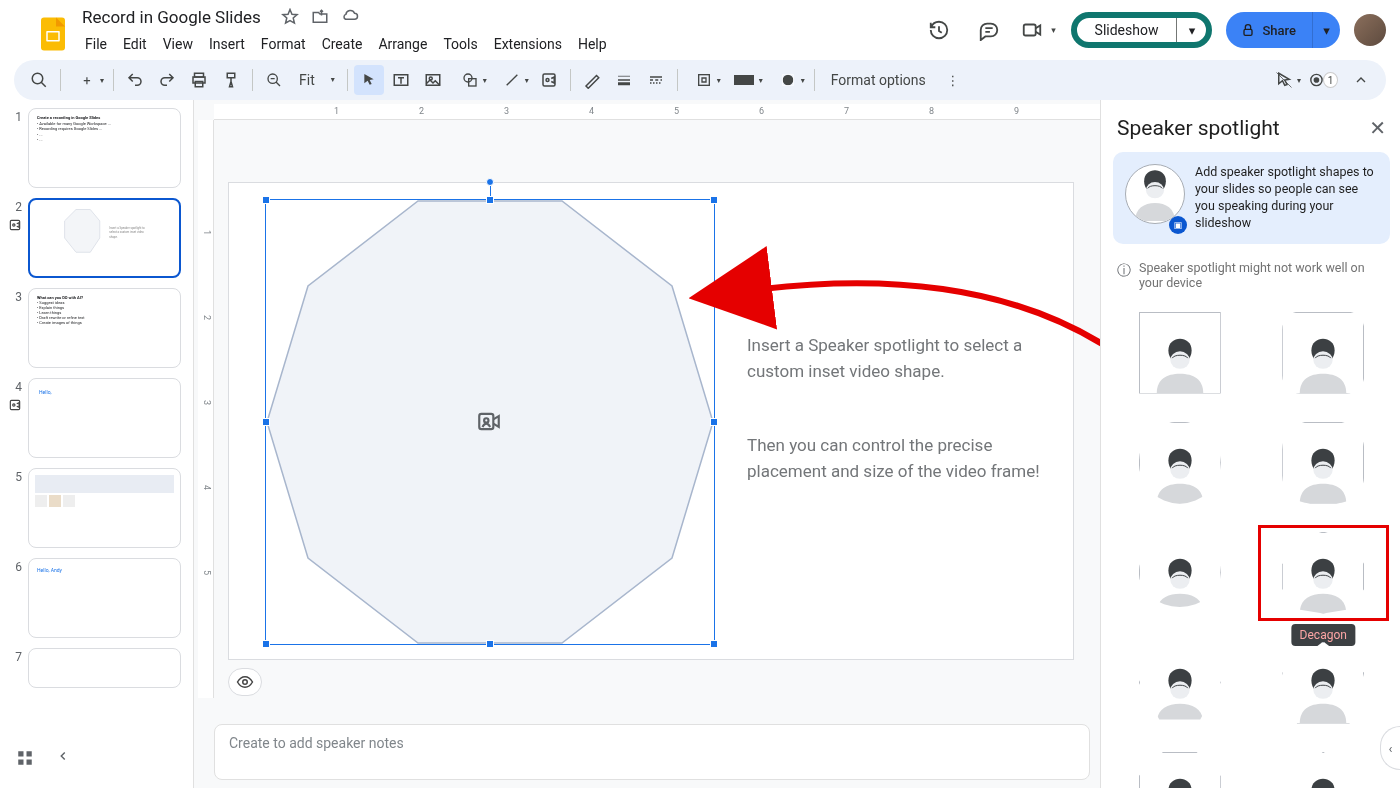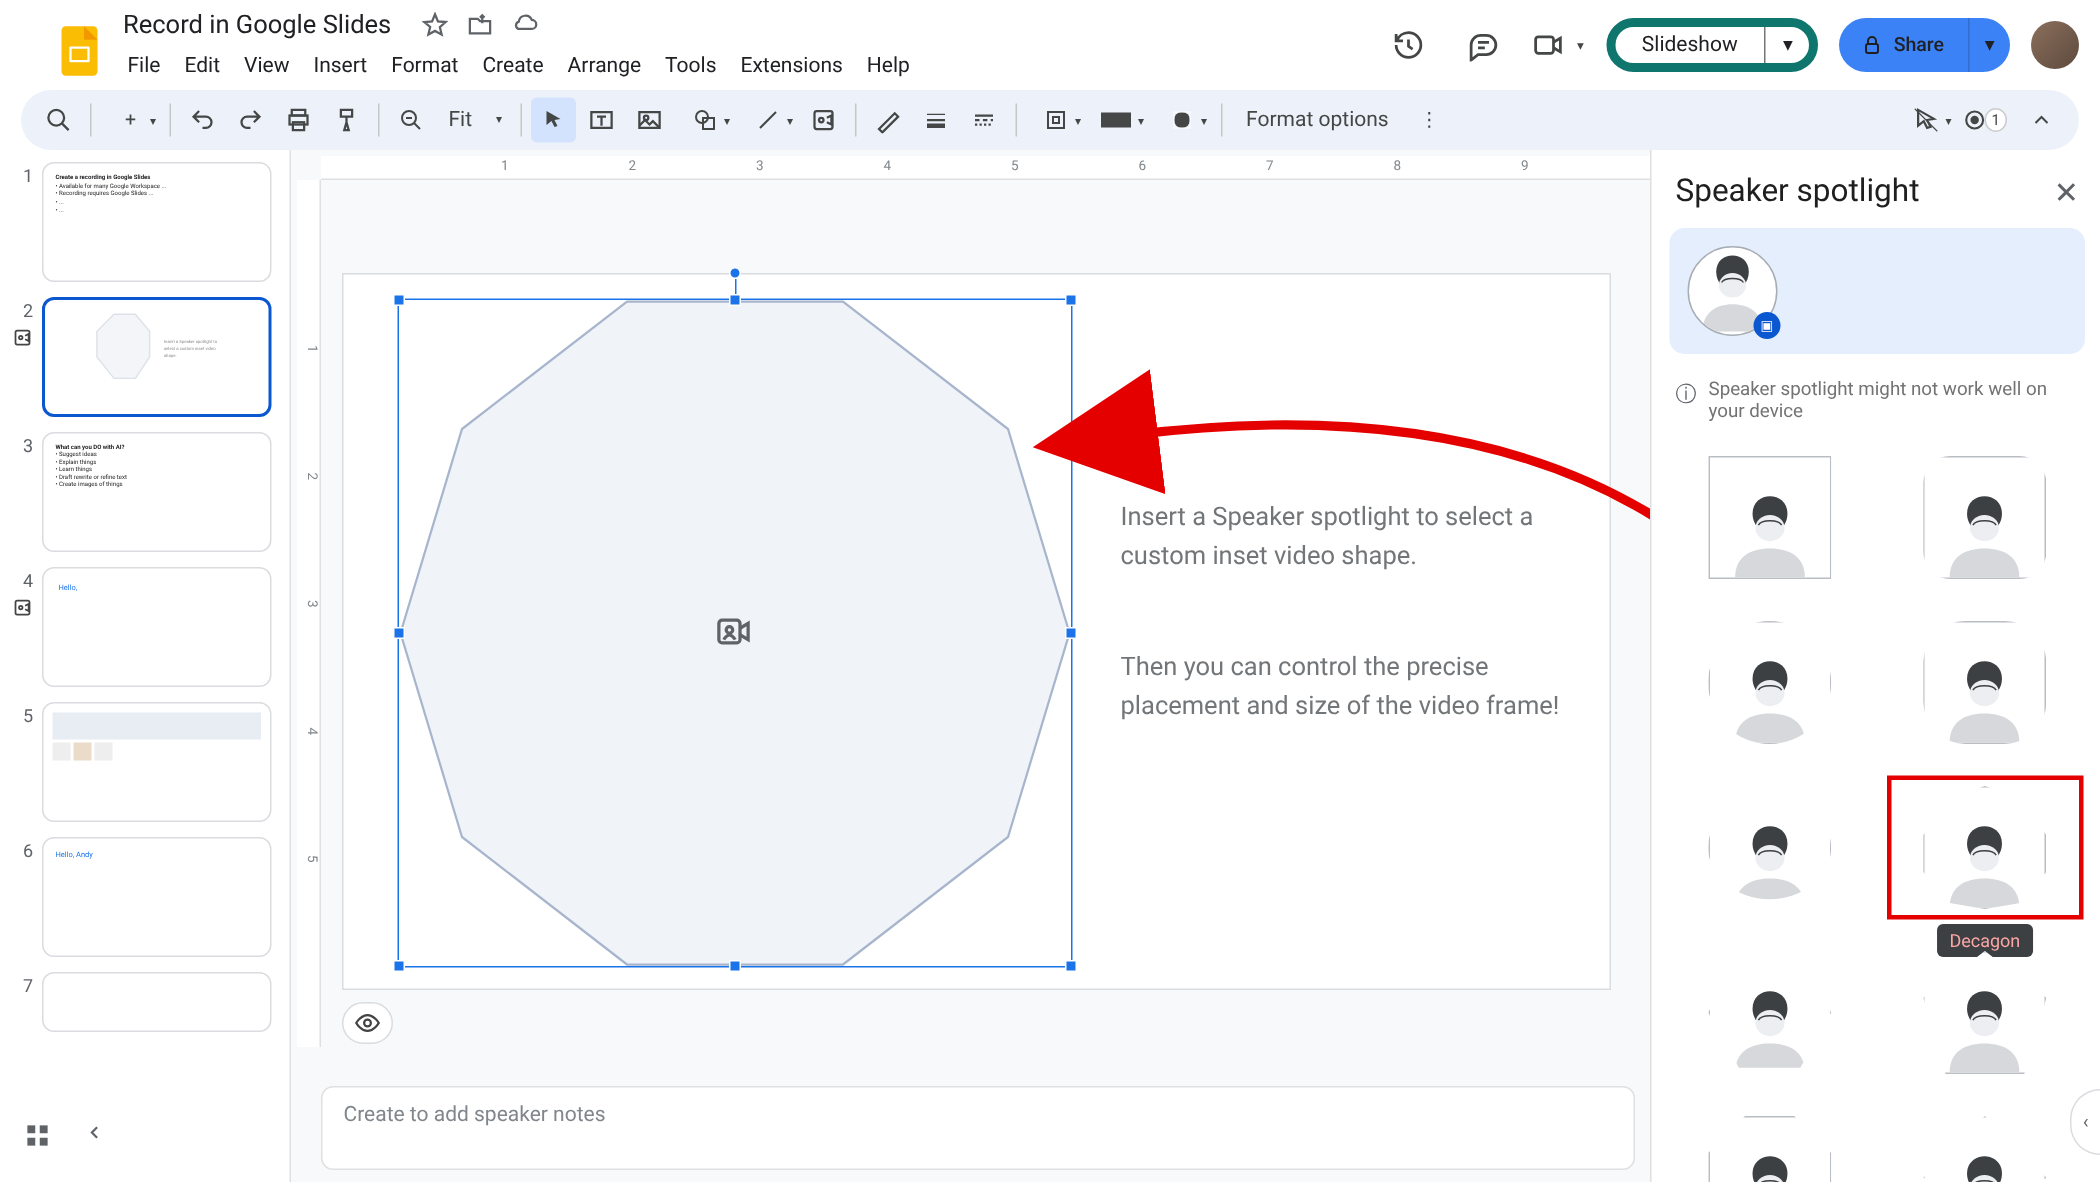--- a/index.html
+++ b/index.html
@@ -459,20 +459,21 @@
         <div class="sp-avatar-ring">
           <svg class="person" viewBox="0 0 64 64">
               <path d="M20 20c0-8 6-12 12-12s12 4 12 12-6 14-12 14-12-6-12-14z" fill="#3c4043"></path>
               <path d="M10 64c0-14 10-20 22-20s22 6 22 20" fill="#d6d8db"></path>
               <ellipse cx="32" cy="30" rx="10" ry="9" fill="#eceef1"></ellipse>
               <path d="M24 28c2-4 14-4 16 0" stroke="#3c4043" fill="none"></path>
             </svg>
         </div>
         <div class="sp-avatar-badge">▣</div>
       </div>
+      <div class="sp-info-txt">Add speaker spotlight shapes to your slides so people can see you speaking during your slideshow</div>
     </div>
     <div class="sp-warn">
       <div class="sp-warn-icon">ⓘ</div>
       <div class="sp-warn-txt">Speaker spotlight might not work well on your device</div>
     </div>
     <div class="shape-grid" id="shape-grid">
         <div class="shape-cell">
           <div class="shape-outline" style="clip-path: inset(0px); background: rgb(255, 255, 255); border: 1px solid rgb(185, 189, 196);">
             <svg class="person" viewBox="0 0 64 64">
               <path d="M20 20c0-8 6-12 12-12s12 4 12 12-6 14-12 14-12-6-12-14z" fill="#3c4043"></path>

